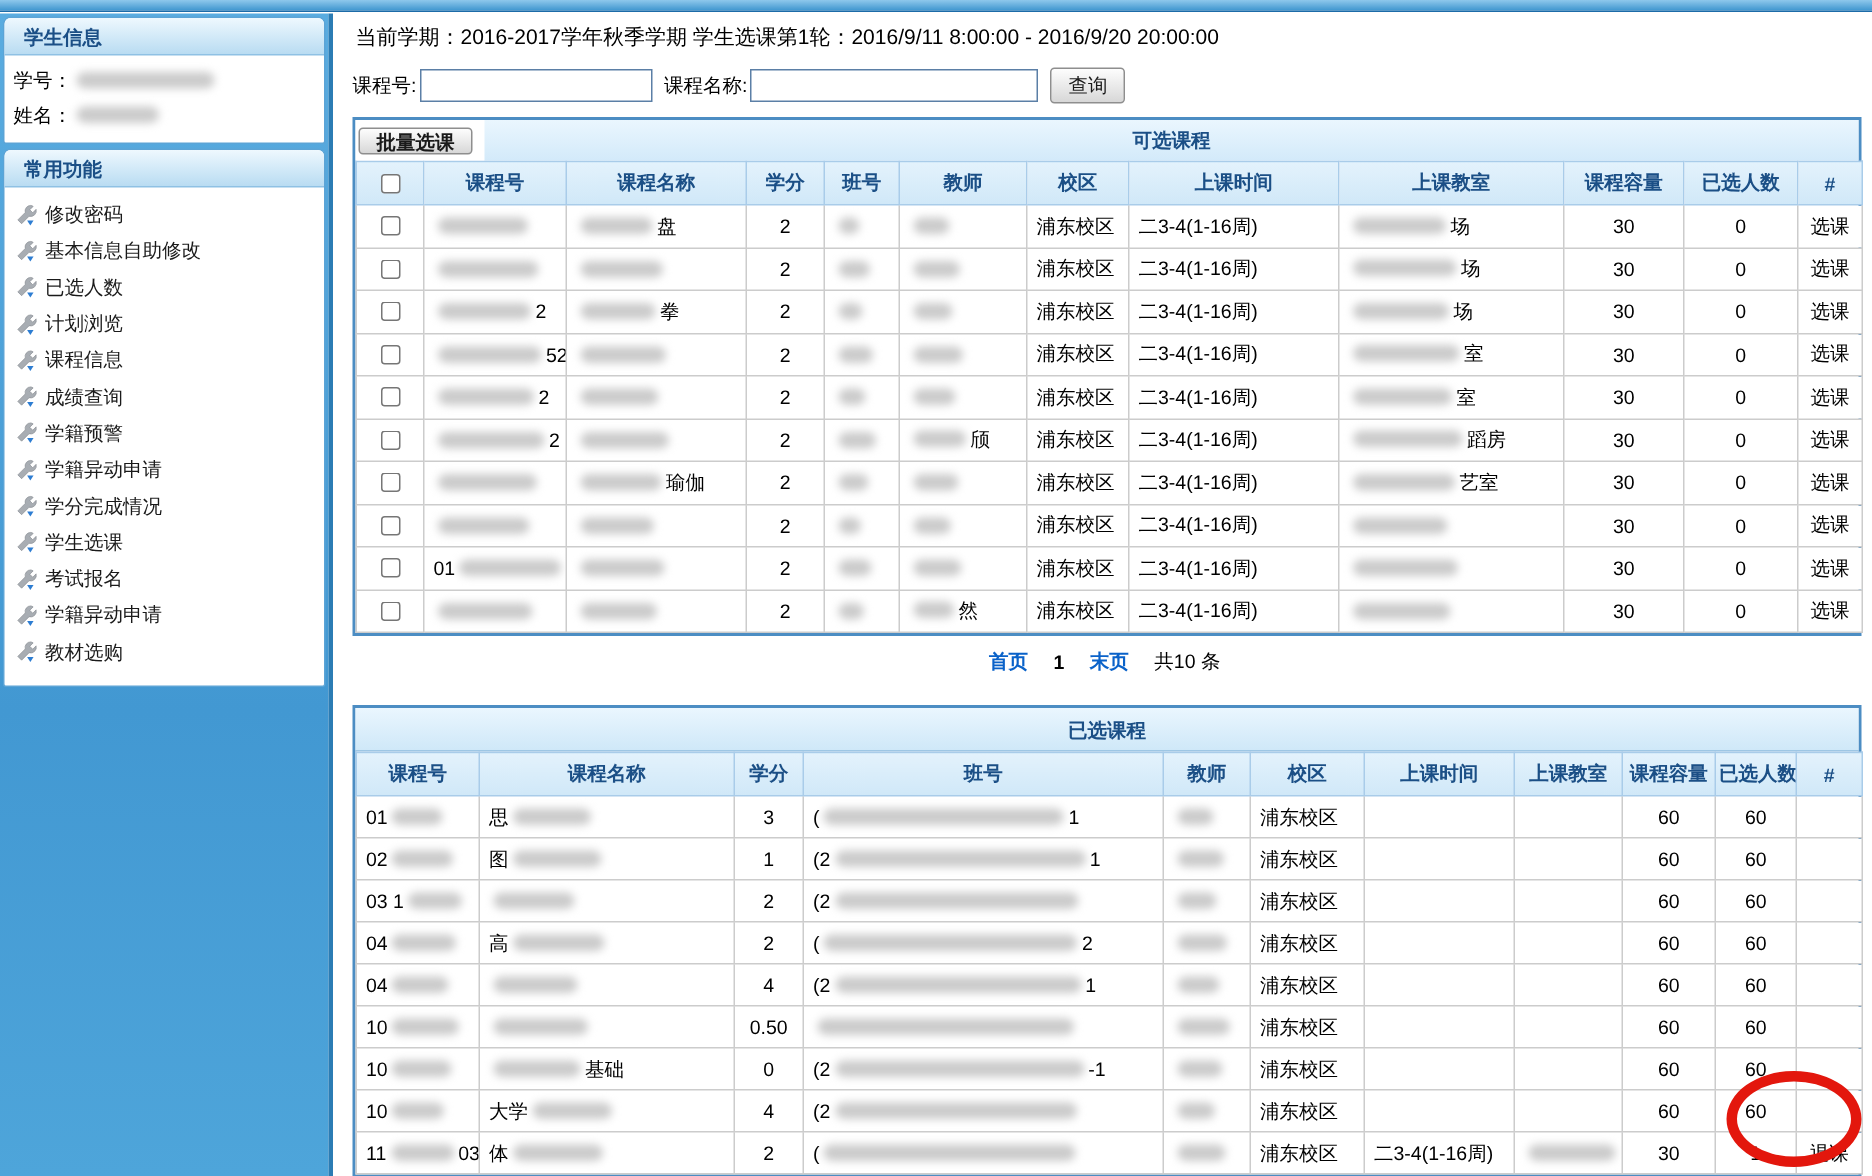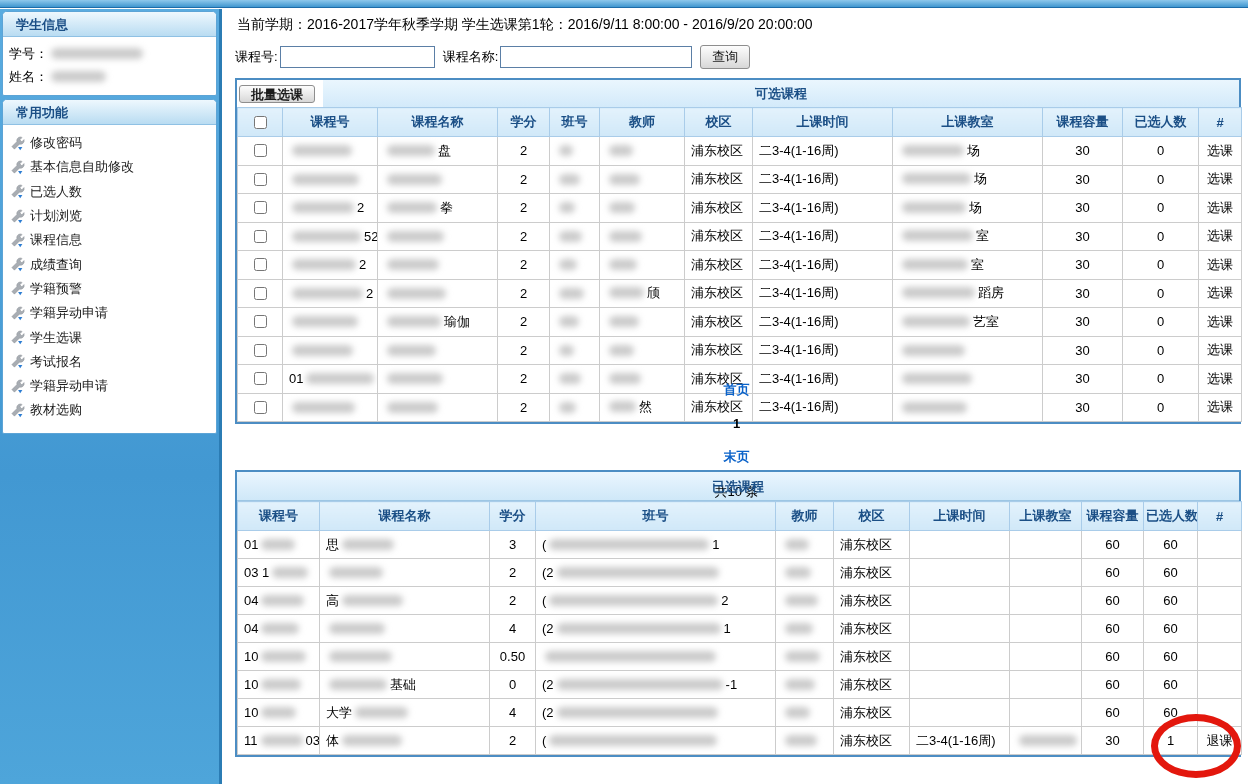--- a/index.html
+++ b/index.html
@@ -44,21 +44,21 @@
     font-weight:bold; color:#1b4f86; }
   .captionbar2 { height:29px; line-height:29px; background:linear-gradient(#eaf6fe,#cfe8f8); text-align:center;
     font-weight:bold; color:#1b4f86; border-bottom:1px solid #9dc6e4; }
   table { border-collapse:collapse; table-layout:fixed; width:100%; font-size:13px; }
   th { background:linear-gradient(#e3f2fc,#d0e8f8); color:#1b4f86; font-weight:bold; height:29px;
     border:1px solid #a9cce9; padding:0 2px; overflow:hidden; white-space:nowrap; }
   td { height:28.5px; border:1px solid #cccccc; padding:0 6px; background:#fff; overflow:hidden; white-space:nowrap; }
   #t2 td { height:28px; }
   .center { text-align:center; }
   a.link { color:#000000; cursor:pointer;margin-top:16px; }
-  .pager { display:flex; justify-content:center; align-items:center; gap:17px; height:30px; margin-top:2px;flex-direction:column; }
+  .pager { display:flex; justify-content:center; align-items:center; gap:17px; height:30px; margin-top:2px; }
   .pager a { color:#0a62c9; font-weight:bold; text-decoration:none; cursor:pointer; }
   .pager .cur { font-weight:bold; }
   .t2 { margin-top:14px; }
 
   
   .blurbar { display:inline-block; height:11px; background:#cbcbcb; border-radius:6px;
     filter:blur(3px); vertical-align:middle; margin:0 3px 2px 3px; }
   .w90 { width:92px; } .w55 { width:55px; }
 
   
@@ -142,20 +142,27 @@
   </li>
 
   <li>
     <svg viewBox="0 0 16 16">
       <path d="M11.2 1a4 4 0 0 0-3.9 5L2 11.3 4.7 14l5.3-5.3a4 4 0 0 0 5-4.9L12.6 6.2l-2.1-2.1L12.9 1.7A4 4 0 0 0 11.2 1z" fill="#a8adb3" stroke="#8b9096" stroke-width="0.5"></path>
       <path d="M8.6 11.8h4.6l-2.3 3.4z" fill="#2d7dd2"></path>
     </svg>
     <span>学籍异动申请</span>
   </li>
 
+  <li>
+    <svg viewBox="0 0 16 16">
+      <path d="M11.2 1a4 4 0 0 0-3.9 5L2 11.3 4.7 14l5.3-5.3a4 4 0 0 0 5-4.9L12.6 6.2l-2.1-2.1L12.9 1.7A4 4 0 0 0 11.2 1z" fill="#a8adb3" stroke="#8b9096" stroke-width="0.5"></path>
+      <path d="M8.6 11.8h4.6l-2.3 3.4z" fill="#2d7dd2"></path>
+    </svg>
+    <span>学分完成情况</span>
+  </li>
 
   <li>
     <svg viewBox="0 0 16 16">
       <path d="M11.2 1a4 4 0 0 0-3.9 5L2 11.3 4.7 14l5.3-5.3a4 4 0 0 0 5-4.9L12.6 6.2l-2.1-2.1L12.9 1.7A4 4 0 0 0 11.2 1z" fill="#a8adb3" stroke="#8b9096" stroke-width="0.5"></path>
       <path d="M8.6 11.8h4.6l-2.3 3.4z" fill="#2d7dd2"></path>
     </svg>
     <span>学生选课</span>
   </li>
 
   <li>
@@ -427,20 +434,33 @@
             <td>(<span class="blurbar" style="width: 160px;"></span>1</td>
             <td><span class="blurbar" style="width: 24px;"></span></td>
             <td>浦东校区</td>
             <td></td>
             <td></td>
             <td class="center">60</td>
             <td class="center">60</td>
             <td class="center"></td>
           </tr>
           <tr>
+            <td>02<span class="blurbar" style="width: 41px;"></span></td>
+            <td>图<span class="blurbar" style="width: 59px;"></span></td>
+            <td class="center">1</td>
+            <td>(2<span class="blurbar" style="width: 167px;"></span>1</td>
+            <td><span class="blurbar" style="width: 31px;"></span></td>
+            <td>浦东校区</td>
+            <td></td>
+            <td></td>
+            <td class="center">60</td>
+            <td class="center">60</td>
+            <td class="center"></td>
+          </tr>
+          <tr>
             <td>03 1<span class="blurbar" style="width: 36px;"></span></td>
             <td><span class="blurbar" style="width: 54px;"></span></td>
             <td class="center">2</td>
             <td>(2<span class="blurbar" style="width: 162px;"></span></td>
             <td><span class="blurbar" style="width: 26px;"></span></td>
             <td>浦东校区</td>
             <td></td>
             <td></td>
             <td class="center">60</td>
             <td class="center">60</td>

